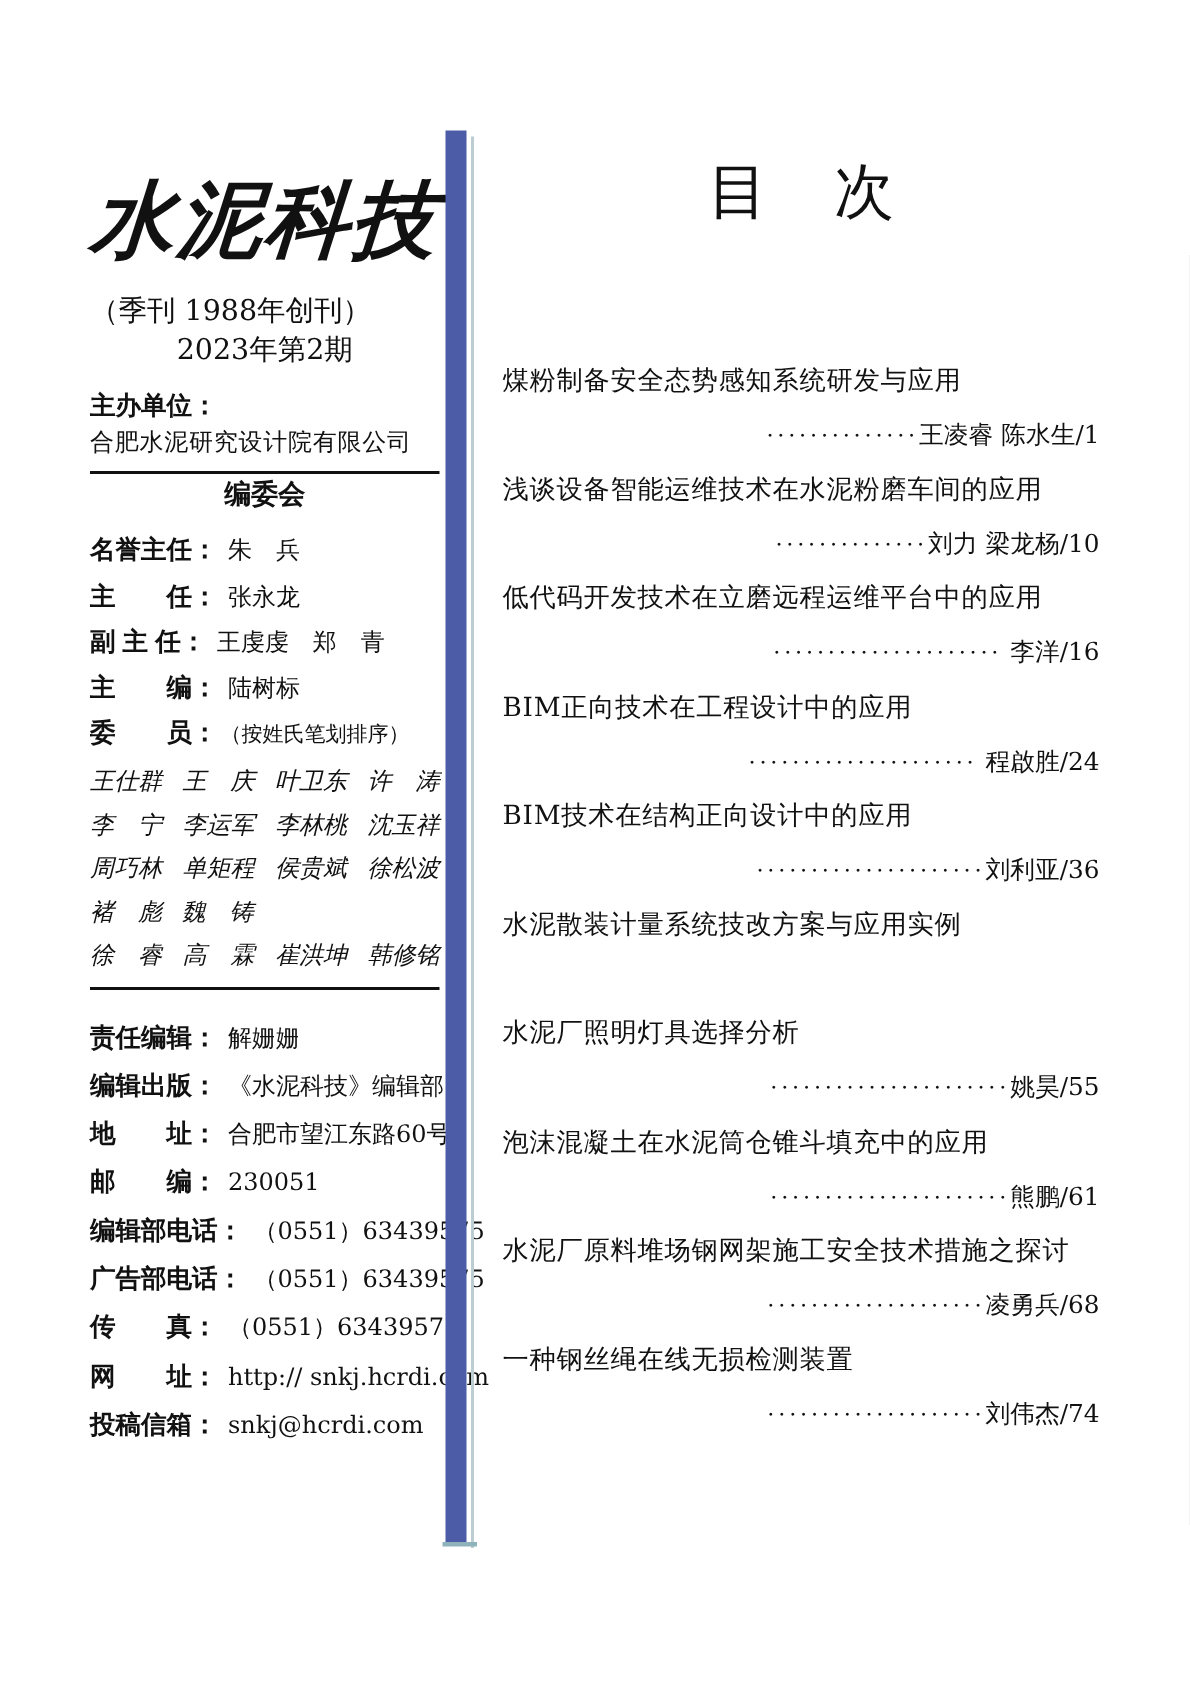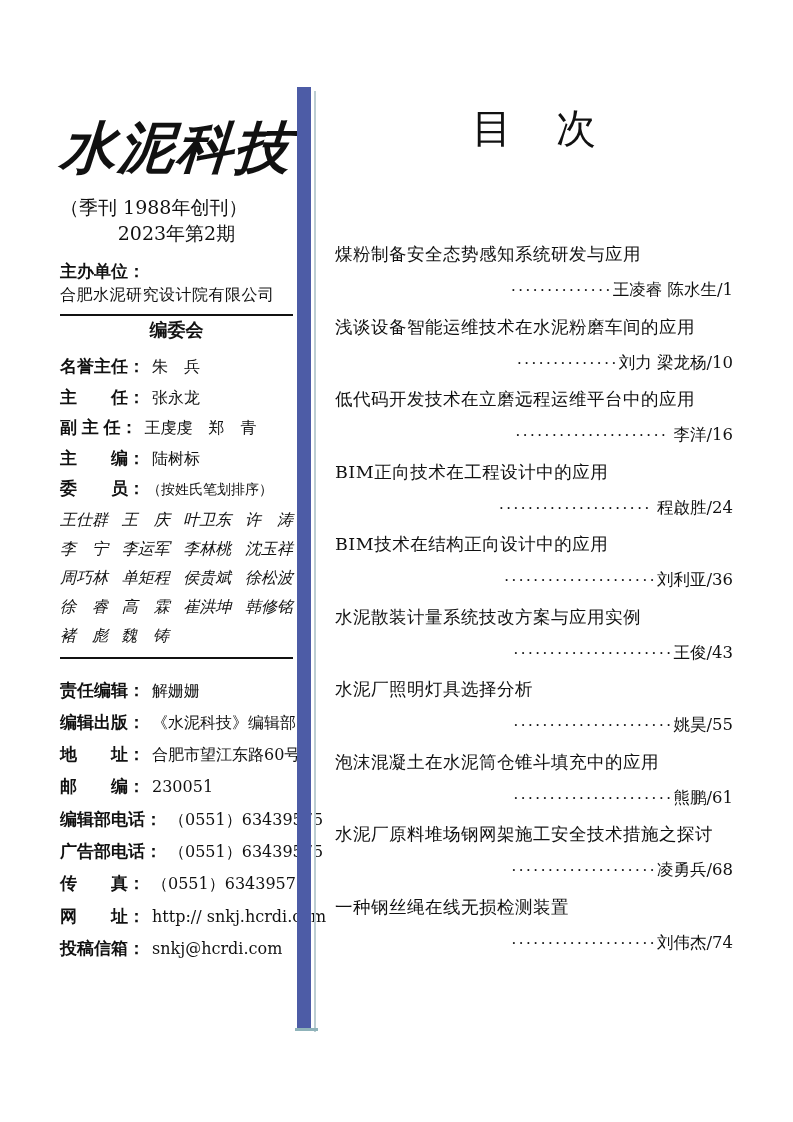--- a/index.html
+++ b/index.html
@@ -111,30 +111,30 @@
         <span>李运军</span>
         <span>李林桃</span>
         <span>沈玉祥</span>
       </div>
       <div class="member-row">
         <span>周巧林</span>
         <span>单矩程</span>
         <span>侯贵斌</span>
         <span>徐松波</span>
       </div>
+      <div class="member-row partial">
+        <span>褚　彪</span>
+        <span>魏　铸</span>
+      </div>
       <div class="member-row">
         <span>徐　睿</span>
         <span>高　霖</span>
         <span>崔洪坤</span>
         <span>韩修铭</span>
       </div>
-      <div class="member-row partial">
-        <span>褚　彪</span>
-        <span>魏　铸</span>
-      </div>
     </div>
 
     <hr class="rule">
 
     <div class="info-rows">
       <div class="kv-row">
         <span class="lbl">责任编辑：</span><span class="val">解姗姗</span>
       </div>
       <div class="kv-row">
         <span class="lbl">编辑出版：</span><span class="val">《水泥科技》编辑部</span>
@@ -192,21 +192,20 @@
         <div class="toc-author"><span class="leader">·····················</span><span> 程啟胜/24</span></div>
       </div>
 
       <div class="toc-entry">
         <div class="toc-title">BIM技术在结构正向设计中的应用</div>
         <div class="toc-author"><span class="leader">·····················</span><span>刘利亚/36</span></div>
       </div>
 
       <div class="toc-entry">
         <div class="toc-title">水泥散装计量系统技改方案与应用实例</div>
-        <div class="toc-author"><span class="leader">······················</span><span>王俊/43</span></div>
       </div>
 
       <div class="toc-entry">
         <div class="toc-title">水泥厂照明灯具选择分析</div>
         <div class="toc-author"><span class="leader">······················</span><span>姚昊/55</span></div>
       </div>
 
       <div class="toc-entry">
         <div class="toc-title">泡沫混凝土在水泥筒仓锥斗填充中的应用</div>
         <div class="toc-author"><span class="leader">······················</span><span>熊鹏/61</span></div>

